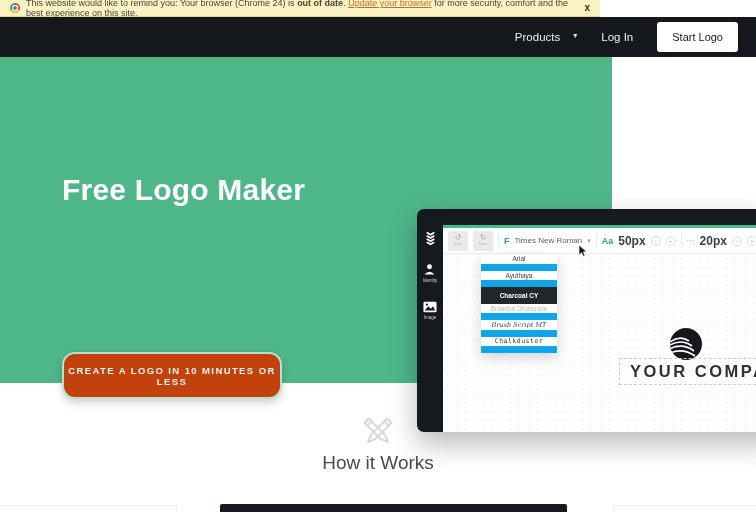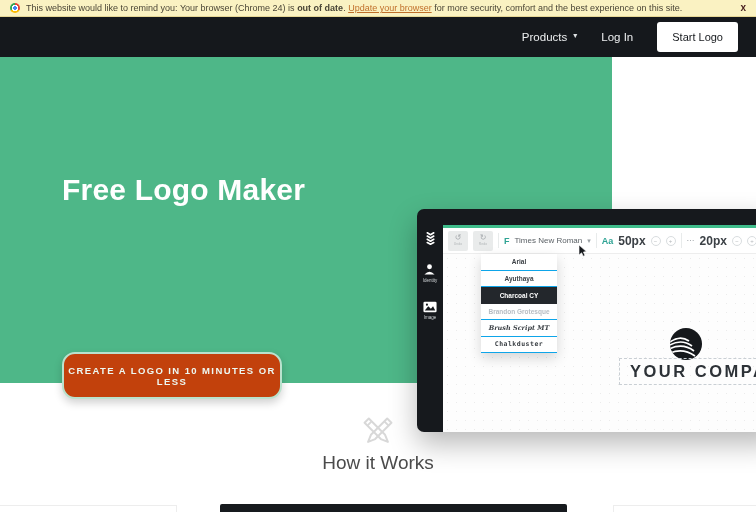--- a/index.html
+++ b/index.html
@@ -2,21 +2,21 @@
 <html><head>
 <meta charset="utf-8">
 <style>
   * { margin:0; padding:0; box-sizing:border-box; }
   html,body { width:756px; height:512px; background:#fff; }
   body { font-family:"Liberation Sans", sans-serif; }
   #app { position:relative; width:756px; height:512px; overflow:hidden; background:#fff; }
 
   
   .notice {
-    position:absolute; top:0; left:0; width:756px; height:17px;
+    position:absolute; top:0; left:0; width:600px; height:17px;
     background:#faf2c2; border-bottom:1px solid #e6d795;
     display:flex; align-items:center; gap:6px; padding:0 10px;
     font-size:9px; color:#4a4536;
   }
   .chrome-ic {
     width:10px; height:10px; border-radius:50%;
     background:
       radial-gradient(circle at 50% 50%, #4285f4 0 2px, #fff 2px 3px, rgba(0,0,0,0) 3px),
       conic-gradient(#ea4335 0 33%, #fbbc05 33% 66%, #34a853 66% 100%);
     flex:0 0 auto;
@@ -26,21 +26,21 @@
   .notice-close { margin-left:auto; color:#471f1f; font-weight:bold; font-size:10px; cursor:pointer; line-height:1; }
 
   
   .nav {
     position:absolute; top:17px; left:0; width:756px; height:40px;
     background:#15181c; display:flex; align-items:center; padding:0 18px;
   }
   .brand { display:flex; align-items:center; gap:9px; }
   .brand-name { color:#fff; font-weight:bold; font-size:16px; letter-spacing:.2px; }
   .nav-right { margin-left:auto; display:flex; align-items:center; gap:24px; }
-  .nav-link { color:#eceeef; font-size:11.5px; cursor:pointer; display:flex; align-items:flex-start; gap:6px; }
+  .nav-link { color:#eceeef; font-size:11.5px; cursor:pointer; display:flex; align-items:flex-start; gap:13px; }
   .chev { font-size:8px; color:#dfe2e4; }
   .btn-start {
     background:#fff; color:#16191d; font-size:11px; font-weight:normal;
     border:none; border-radius:3px; padding:9px 15px; cursor:pointer;
   }
 
   
   .hero { position:absolute; top:57px; left:0; width:612px; height:326px; background:#4eb788; }
   .hero-title { position:absolute; left:62px; top:116px; color:#fff; font-size:30px; font-weight:bold; letter-spacing:.2px; }
   .hero-desc {
@@ -90,21 +90,21 @@
   .tb-gray-ic { color:#9ba1a5; font-size:8px; flex:0 0 auto; }
   .cursor-ptr { position:absolute; left:162px; top:36px; z-index:9; }
 
   
   .font-dd {
     position:absolute; left:64px; top:45px; width:76px; z-index:8;
     background:#fff; box-shadow:0 5px 12px rgba(0,0,0,.16);
   }
   .fd-row {
     height:16.5px; display:flex; align-items:center; justify-content:center;
-    font-size:6.5px; color:#3c4146; cursor:pointer; border-bottom:1px solid #0ea5e9;font-weight:bold;
+    font-size:6.5px; color:#3c4146; cursor:pointer; border-bottom:7px solid #0ea5e9;
   }
   .fd-row.sel { background:#23272c; color:#fff; font-weight:bold; border-bottom:none; }
   .fd-row.dim { color:#b6bcc2; }
   .fd-row.script { font-family:"DejaVu Serif", serif; font-style:italic; }
   .fd-row.chalk { letter-spacing:.5px; font-family:"DejaVu Sans Mono", monospace; }
 
   
   .ed-canvas {
     position:absolute; left:26px; right:0; top:45px; bottom:0; background:#fdfdfd;
     background-image:radial-gradient(circle, #ebebeb 0.8px, rgba(0,0,0,0) 0.9px);

